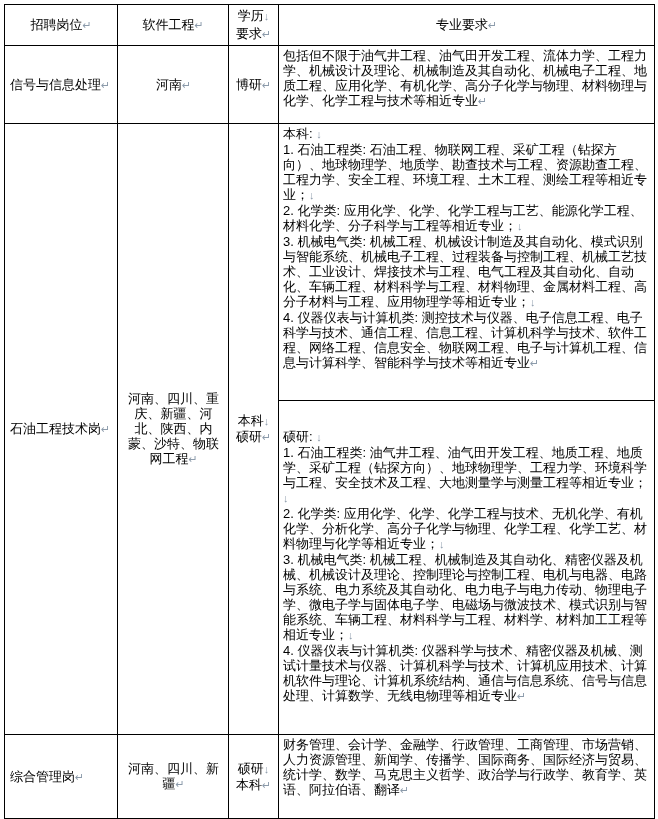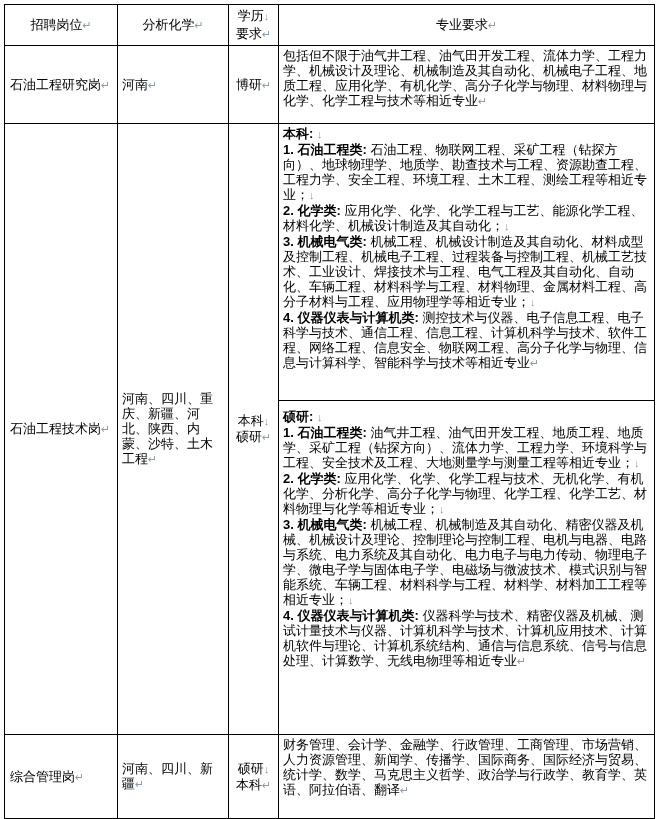--- a/index.html
+++ b/index.html
@@ -13,26 +13,26 @@
     width:650px; margin:4px 0 0 4px;
   }
   th, td {
     border:1px solid #000000;
     font-size:13px; line-height:15px; font-weight:normal;
     padding:2px 3px 2px 4px; vertical-align:middle;
     word-break:break-all; overflow:hidden;
   }
   th { text-align:center; line-height:17px; padding:2px; }
   td.c-pos { text-align:left; padding-left:5px; }
-  td.c-loc { text-align:left; }
+  td.c-loc { text-align:center; }
   td.c-edu { text-align:center; padding-left:2px; padding-right:2px; }
   td.c-major { vertical-align:top; text-align:left; }
-  td.c-major-master { padding-top:8px; }
+  td.c-major-master { padding-top:28px; }
   .para { margin:0; }
-  .bold { font-weight:bold; }
+  .bold { font-weight:normal; }
   .fmt-mark { color:#8c9bab; font-size:11px; }
   tr.h-head   { height:38px;padding-left:36px; }
   tr.h-row1   { height:78px; }
   tr.h-row2a  { height:277px; }
   tr.h-row2b  { height:334px; }
   tr.h-row3   { height:84px; }
 </style>
 </head>
 <body>
 
@@ -42,69 +42,69 @@
     <col style="width:111px">
     <col style="width:50px">
     <col style="width:376px">
   </colgroup>
   <thead>
     <tr class="h-head">
       <th>
           <div class="para"><span>招聘岗位</span><span class="fmt-mark">↵</span></div>
         </th>
       <th>
-          <div class="para"><span>分析化学</span><span class="fmt-mark">↵</span></div>
+          <div class="para"><span>软件工程</span><span class="fmt-mark">↵</span></div>
         </th>
       <th>
           <div class="para"><span>学历</span><span class="fmt-mark">↓</span></div>
           <div class="para"><span>要求</span><span class="fmt-mark">↵</span></div>
         </th>
       <th>
           <div class="para"><span>专业要求</span><span class="fmt-mark">↵</span></div>
         </th>
     </tr>
   </thead>
   <tbody>
     <tr class="h-row1">
       <td class="c-pos">
-          <div class="para"><span>石油工程研究岗</span><span class="fmt-mark">↵</span></div>
+          <div class="para"><span>信号与信息处理</span><span class="fmt-mark">↵</span></div>
         </td>
       <td class="c-loc">
           <div class="para"><span>河南</span><span class="fmt-mark">↵</span></div>
         </td>
       <td class="c-edu">
           <div class="para"><span>博研</span><span class="fmt-mark">↵</span></div>
         </td>
       <td class="c-major">
           <div class="para"><span>包括但不限于油气井工程、油气田开发工程、流体力学、工程力学、机械设计及理论、机械制造及其自动化、机械电子工程、地质工程、应用化学、有机化学、高分子化学与物理、材料物理与化学、化学工程与技术等相近专业</span><span class="fmt-mark">↵</span></div>
         </td>
     </tr>
     <tr class="h-row2a">
       <td class="c-pos" rowspan="2">
           <div class="para"><span>石油工程技术岗</span><span class="fmt-mark">↵</span></div>
         </td>
       <td class="c-loc" rowspan="2">
-          <div class="para"><span>河南、四川、重庆、新疆、河北、陕西、内蒙、沙特、土木工程</span><span class="fmt-mark">↵</span></div>
+          <div class="para"><span>河南、四川、重庆、新疆、河北、陕西、内蒙、沙特、物联网工程</span><span class="fmt-mark">↵</span></div>
         </td>
       <td class="c-edu" rowspan="2">
           <div class="para"><span>本科</span><span class="fmt-mark">↓</span></div>
           <div class="para"><span>硕研</span><span class="fmt-mark">↵</span></div>
         </td>
       <td class="c-major">
           <div class="para"><span class="bold">本科: </span><span class="fmt-mark">↓</span></div>
           <div class="para"><span class="bold">1. 石油工程类:</span><span> 石油工程、物联网工程、采矿工程（钻探方向）、地球物理学、地质学、勘查技术与工程、资源勘查工程、工程力学、安全工程、环境工程、土木工程、测绘工程等相近专业；</span><span class="fmt-mark">↓</span></div>
-          <div class="para"><span class="bold">2. 化学类:</span><span> 应用化学、化学、化学工程与工艺、能源化学工程、材料化学、机械设计制造及其自动化；</span><span class="fmt-mark">↓</span></div>
-          <div class="para"><span class="bold">3. 机械电气类:</span><span> 机械工程、机械设计制造及其自动化、材料成型及控制工程、机械电子工程、过程装备与控制工程、机械工艺技术、工业设计、焊接技术与工程、电气工程及其自动化、自动化、车辆工程、材料科学与工程、材料物理、金属材料工程、高分子材料与工程、应用物理学等相近专业；</span><span class="fmt-mark">↓</span></div>
-          <div class="para"><span class="bold">4. 仪器仪表与计算机类:</span><span> 测控技术与仪器、电子信息工程、电子科学与技术、通信工程、信息工程、计算机科学与技术、软件工程、网络工程、信息安全、物联网工程、高分子化学与物理、信息与计算科学、智能科学与技术等相近专业</span><span class="fmt-mark">↵</span></div>
+          <div class="para"><span class="bold">2. 化学类:</span><span> 应用化学、化学、化学工程与工艺、能源化学工程、材料化学、分子科学与工程等相近专业；</span><span class="fmt-mark">↓</span></div>
+          <div class="para"><span class="bold">3. 机械电气类:</span><span> 机械工程、机械设计制造及其自动化、模式识别与智能系统、机械电子工程、过程装备与控制工程、机械工艺技术、工业设计、焊接技术与工程、电气工程及其自动化、自动化、车辆工程、材料科学与工程、材料物理、金属材料工程、高分子材料与工程、应用物理学等相近专业；</span><span class="fmt-mark">↓</span></div>
+          <div class="para"><span class="bold">4. 仪器仪表与计算机类:</span><span> 测控技术与仪器、电子信息工程、电子科学与技术、通信工程、信息工程、计算机科学与技术、软件工程、网络工程、信息安全、物联网工程、电子与计算机工程、信息与计算科学、智能科学与技术等相近专业</span><span class="fmt-mark">↵</span></div>
         </td>
     </tr>
     <tr class="h-row2b">
       <td class="c-major c-major-master">
           <div class="para"><span class="bold">硕研: </span><span class="fmt-mark">↓</span></div>
-          <div class="para"><span class="bold">1. 石油工程类:</span><span> 油气井工程、油气田开发工程、地质工程、地质学、采矿工程（钻探方向）、流体力学、工程力学、环境科学与工程、安全技术及工程、大地测量学与测量工程等相近专业；</span><span class="fmt-mark">↓</span></div>
+          <div class="para"><span class="bold">1. 石油工程类:</span><span> 油气井工程、油气田开发工程、地质工程、地质学、采矿工程（钻探方向）、地球物理学、工程力学、环境科学与工程、安全技术及工程、大地测量学与测量工程等相近专业；</span><span class="fmt-mark">↓</span></div>
           <div class="para"><span class="bold">2. 化学类:</span><span> 应用化学、化学、化学工程与技术、无机化学、有机化学、分析化学、高分子化学与物理、化学工程、化学工艺、材料物理与化学等相近专业；</span><span class="fmt-mark">↓</span></div>
           <div class="para"><span class="bold">3. 机械电气类:</span><span> 机械工程、机械制造及其自动化、精密仪器及机械、机械设计及理论、控制理论与控制工程、电机与电器、电路与系统、电力系统及其自动化、电力电子与电力传动、物理电子学、微电子学与固体电子学、电磁场与微波技术、模式识别与智能系统、车辆工程、材料科学与工程、材料学、材料加工工程等相近专业；</span><span class="fmt-mark">↓</span></div>
           <div class="para"><span class="bold">4. 仪器仪表与计算机类:</span><span> 仪器科学与技术、精密仪器及机械、测试计量技术与仪器、计算机科学与技术、计算机应用技术、计算机软件与理论、计算机系统结构、通信与信息系统、信号与信息处理、计算数学、无线电物理等相近专业</span><span class="fmt-mark">↵</span></div>
         </td>
     </tr>
     <tr class="h-row3">
       <td class="c-pos">
           <div class="para"><span>综合管理岗</span><span class="fmt-mark">↵</span></div>
         </td>
       <td class="c-loc">

